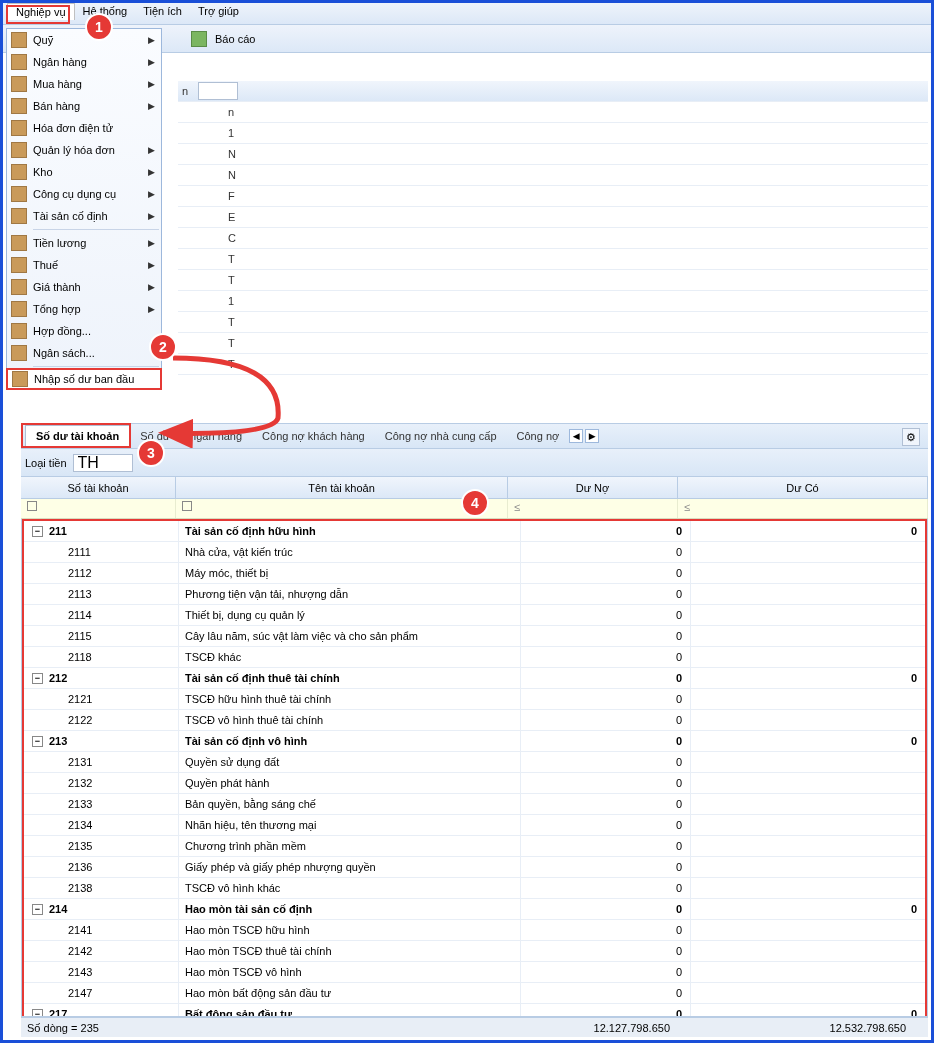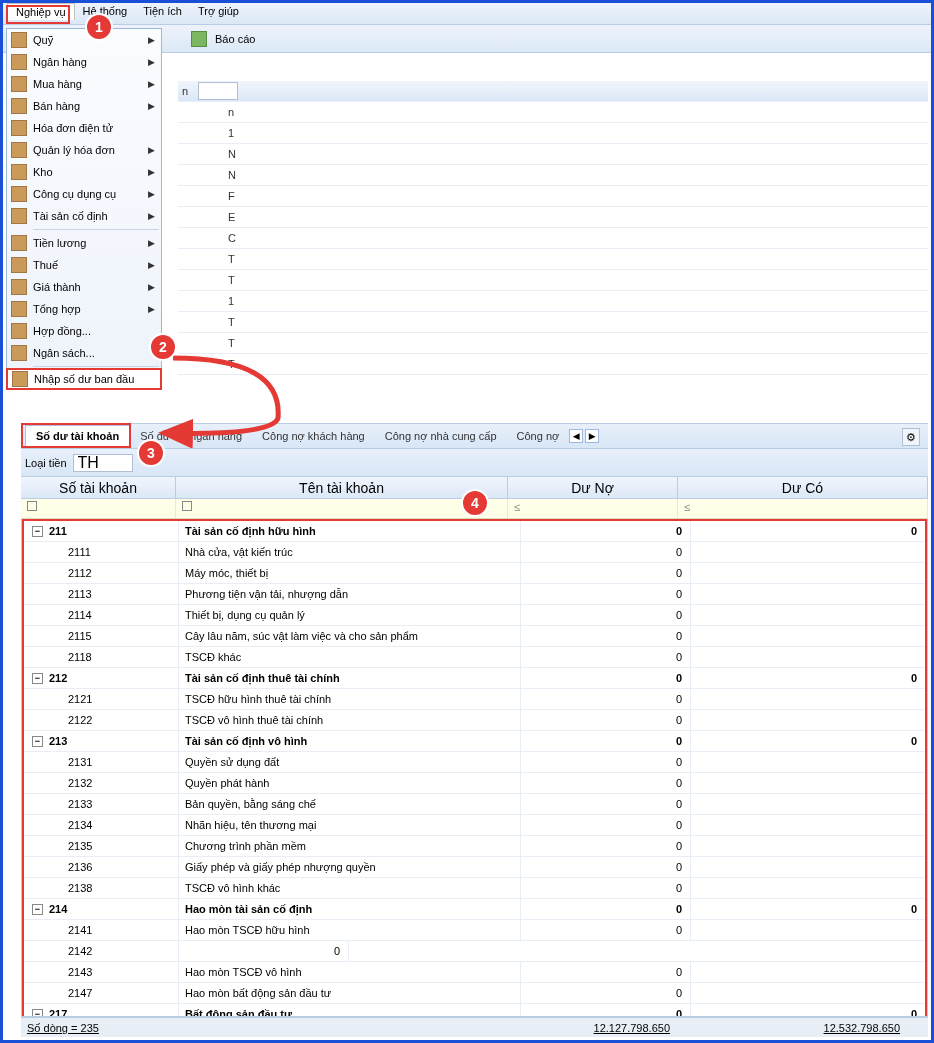--- a/index.html
+++ b/index.html
@@ -27,43 +27,43 @@
 .lower { position: absolute; top: 420px; left: 18px; right: 3px; bottom: 3px; }
 .tabs { background: linear-gradient(#e8f0fa,#d8e6f6); height: 26px; display: flex; align-items: center; padding: 0 4px; border-top: 1px solid #b8cce4; border-bottom: 1px solid #b8cce4; position: relative; }
 .tab { padding: 4px 10px; color: #333; cursor: pointer; text-align: center; }
 .tab.active { background: #fff; border: 1px solid #b0bfd4; border-bottom-color: #fff; font-weight: bold; color: #000; position: relative; }
 .tab-scroll { display: flex; align-items: center; gap: 2px; }
 .tab-scroll .arr { width: 14px; height: 14px; border: 1px solid #9db8dc; background: #fff; font-size: 9px; text-align: center; line-height: 12px; cursor: pointer; }
 .gear { position: absolute; right: 8px; top: 4px; width: 18px; height: 18px; background: #f0f5fc; border: 1px solid #b0bfd4; font-size: 11px; text-align: center; line-height: 16px; cursor: pointer; }
 .filterbar { background: linear-gradient(#e8f0fa,#d8e6f6); height: 28px; display: flex; align-items: center; padding: 0 4px; border-bottom: 1px solid #b8cce4; }
 .filterbar input { width: 60px; height: 18px; border: 1px solid #b0bfd4; margin-left: 6px; padding: 0 4px; font-size: 16px; }
 .grid-head { display: flex; background: linear-gradient(#f0f5fc,#dce8f7); height: 22px; border-bottom: 1px solid #b8cce4; }
-.gh { border-right: 1px solid #b8cce4; display: flex; align-items: center; justify-content: center; font-size: 14px; }
+.gh { border-right: 1px solid #b8cce4; display: flex; align-items: center; justify-content: center; font-size: 11px; }
 .ghA { width: 155px; }
 .ghB { flex: 1; }
 .ghC { width: 170px; }
 .ghD { width: 250px; }
 .grid-filter { display: flex; background: #feffe6; height: 20px; border-bottom: 1px solid #d8dcc0; }
 .grid-filter .gf { border-right: 1px solid #e8ecd0; font-size: 11px; padding: 2px 6px; color: #888; }
 .grid-filter .sq { width: 10px; height: 10px; border: 1px solid #888; display: inline-block; }
 .grid-body { position: absolute; top: 96px; left: 0; right: 0; bottom: 20px; overflow-y: scroll; border: 1px solid #b8cce4; border-top: none; }
 .redwrap { border: 2px solid #e53935; margin: 0; }
 .row { display: flex; height: 21px; border-bottom: 1px solid #e8eef6; font-size: 11px; }
 .row.p { font-weight: bold; }
 .cA { width: 155px; padding-left: 8px; display: flex; align-items: center; border-right: 1px solid #e8eef6; }
 .cB { flex: 1; padding-left: 6px; display: flex; align-items: center; border-right: 1px solid #e8eef6; }
 .cC { width: 170px; text-align: right; padding-right: 8px; display: flex; align-items: center; justify-content: flex-end; border-right: 1px solid #e8eef6; }
 .cD { width: 234px; text-align: right; padding-right: 8px; display: flex; align-items: center; justify-content: flex-end; }
 .exp { width: 11px; height: 11px; border: 1px solid #888; margin-right: 6px; font-size: 9px; line-height: 8px; text-align: center; cursor: pointer; background: #fff; }
 .indent { margin-left: 36px; }
-.footer { position: absolute; bottom: 0; left: 0; right: 0; height: 20px; background: #e8eef6; border-top: 1px solid #b8cce4; display: flex; font-size: 11px; text-decoration: underline; }
+.footer { position: absolute; bottom: 0; left: 0; right: 0; height: 20px; background: #e8eef6; border-top: 1px solid #b8cce4; display: flex; font-size: 11px; }
 .footer .fA { width: 155px; padding-left: 6px; display: flex; align-items: center; }
 .footer .fB { flex: 1; }
 .footer .fC { width: 170px; text-align: right; padding-right: 8px; display: flex; align-items: center; justify-content: flex-end; }
-.footer .fD { width: 250px; text-align: center; padding-right: 28px; display: flex; align-items: center; justify-content: flex-end; }
+.footer .fD { width: 250px; text-align: center; padding-right: 22px; display: flex; align-items: center; justify-content: flex-end; }
 .arrow-svg { position: absolute; z-index: 55; pointer-events: none; }
 ::-webkit-scrollbar { width: 16px; }
 ::-webkit-scrollbar-track { background: #eef3fb; border-left: 1px solid #c8d4e7; }
 ::-webkit-scrollbar-thumb { background: #c8d4e7; border: 1px solid #9db8dc; }
 </style>
 </head>
 <body>
 
 <div class="frame">
   <div class="menubar" id="menubar">
@@ -391,20 +391,21 @@
               <span class="indent">2141</span>
             </div>
             <div class="cB">Hao mòn TSCĐ hữu hình</div>
             <div class="cC">0</div>
             <div class="cD"></div>
           </div>
           <div class="row">
             <div class="cA">
               <span class="indent">2142</span>
             </div>
+            <div class="cB">Hao mòn TSCĐ thuê tài chính</div>
             <div class="cC">0</div>
             <div class="cD"></div>
           </div>
           <div class="row">
             <div class="cA">
               <span class="indent">2143</span>
             </div>
             <div class="cB">Hao mòn TSCĐ vô hình</div>
             <div class="cC">0</div>
             <div class="cD"></div>

